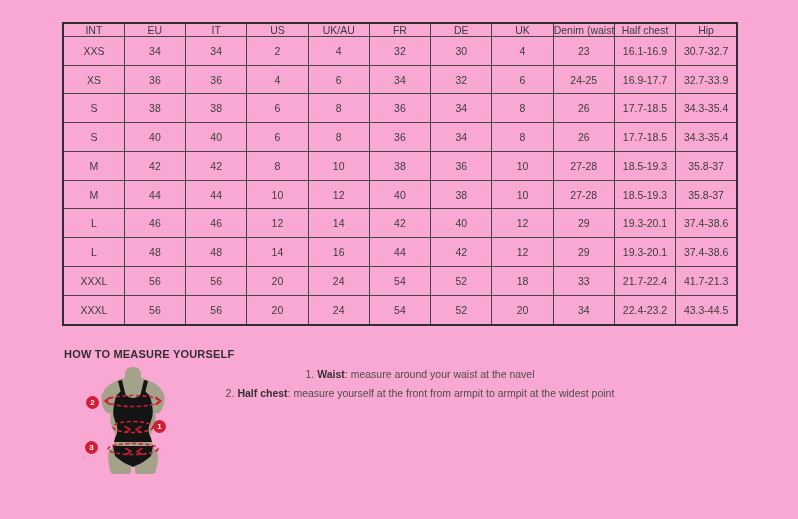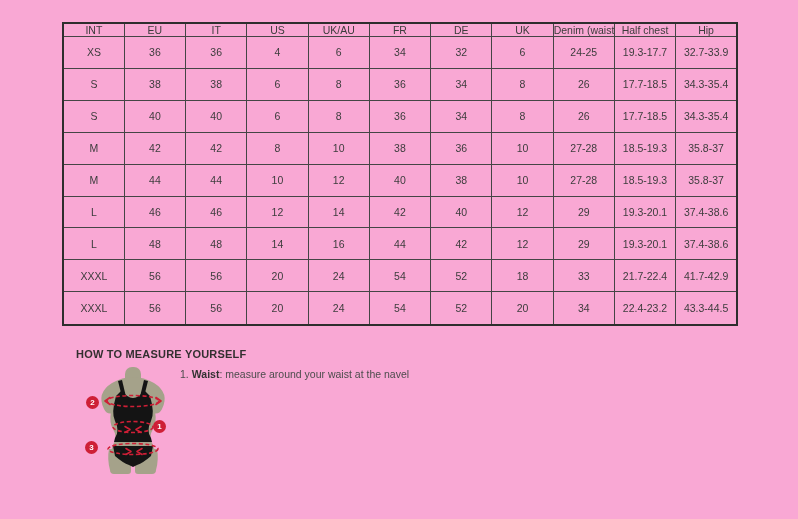--- a/index.html
+++ b/index.html
@@ -18,42 +18,42 @@
   }
   table.size-table th, table.size-table td {
     border:1px solid #454545;
     font-size:10.5px; font-weight:400; color:#3c3c3c;
     text-align:center; vertical-align:middle;
     padding:0; white-space:nowrap; overflow:hidden;
   }
 
   
   .measure-title {
-    position:absolute; left:76px; top:348px;
+    position:absolute; left:64px; top:348px;
     font-size:11px; font-weight:700; letter-spacing:0.2px;
     color:#332f30;
   }
   .figure {
     position:absolute; left:76px; top:366px; width:114px; height:114px;
   }
   .figure svg { display:block; }
   .badge {
     position:absolute; width:13px; height:13px; border-radius:50%;
     background:var(--accent,#ce1f36); color:#ffffff;
     font-size:8px; font-weight:700; line-height:13px; text-align:center;
   }
   .badge.pos-chest { left:10px; top:30px; }
   .badge.pos-waist { left:77px; top:54px; }
   .badge.pos-hips  { left:9px;  top:75px; }
 
   .instructions {
     position:absolute; left:180px; top:369px; width:480px;
   }
   .instr {
-    font-size:10.5px; color:#4c4c4c; margin-bottom:7.5px; line-height:11px;
+    font-size:10.5px; color:#4c4c4c; margin-bottom:7.5px; line-height:11px;text-align:center;
   }
   .instr .num { margin-right:3px; color:#4c4c4c; }
   .instr .lbl { font-weight:700; color:#323232; }
 </style>
 </head>
 <body>
 
 <div class="page">
 
   <table class="size-table">
@@ -67,30 +67,43 @@
           <th>FR</th>
           <th>DE</th>
           <th>UK</th>
           <th>Denim (waist)</th>
           <th>Half chest</th>
           <th>Hip</th>
         </tr>
       </thead>
       <tbody>
         <tr>
+          <td>XXS</td>
+          <td>34</td>
+          <td>34</td>
+          <td>2</td>
+          <td>4</td>
+          <td>32</td>
+          <td>30</td>
+          <td>4</td>
+          <td>23</td>
+          <td>16.1-16.9</td>
+          <td>30.7-32.7</td>
+        </tr>
+        <tr>
           <td>XS</td>
           <td>36</td>
           <td>36</td>
           <td>4</td>
           <td>6</td>
           <td>34</td>
           <td>32</td>
           <td>6</td>
           <td>24-25</td>
-          <td>19.3-17.7</td>
+          <td>16.9-17.7</td>
           <td>32.7-33.9</td>
         </tr>
         <tr>
           <td>S</td>
           <td>38</td>
           <td>38</td>
           <td>6</td>
           <td>8</td>
           <td>36</td>
           <td>34</td>
@@ -168,21 +181,21 @@
           <td>XXXL</td>
           <td>56</td>
           <td>56</td>
           <td>20</td>
           <td>24</td>
           <td>54</td>
           <td>52</td>
           <td>18</td>
           <td>33</td>
           <td>21.7-22.4</td>
-          <td>41.7-42.9</td>
+          <td>41.7-21.3</td>
         </tr>
         <tr>
           <td>XXXL</td>
           <td>56</td>
           <td>56</td>
           <td>20</td>
           <td>24</td>
           <td>54</td>
           <td>52</td>
           <td>20</td>
@@ -227,15 +240,16 @@
         </g>
       </g>
     </svg>
     <div class="badge pos-chest">2</div>
     <div class="badge pos-waist">1</div>
     <div class="badge pos-hips">3</div>
   </div>
 
   <div class="instructions">
       <div class="instr"><span class="num">1.</span><span class="lbl">Waist</span><span class="txt">: measure around your waist at the navel</span></div>
+      <div class="instr"><span class="num">2.</span><span class="lbl">Half chest</span><span class="txt">: measure yourself at the front from armpit to armpit at the widest point</span></div>
     </div>
 
 </div>
 
 </body></html>

